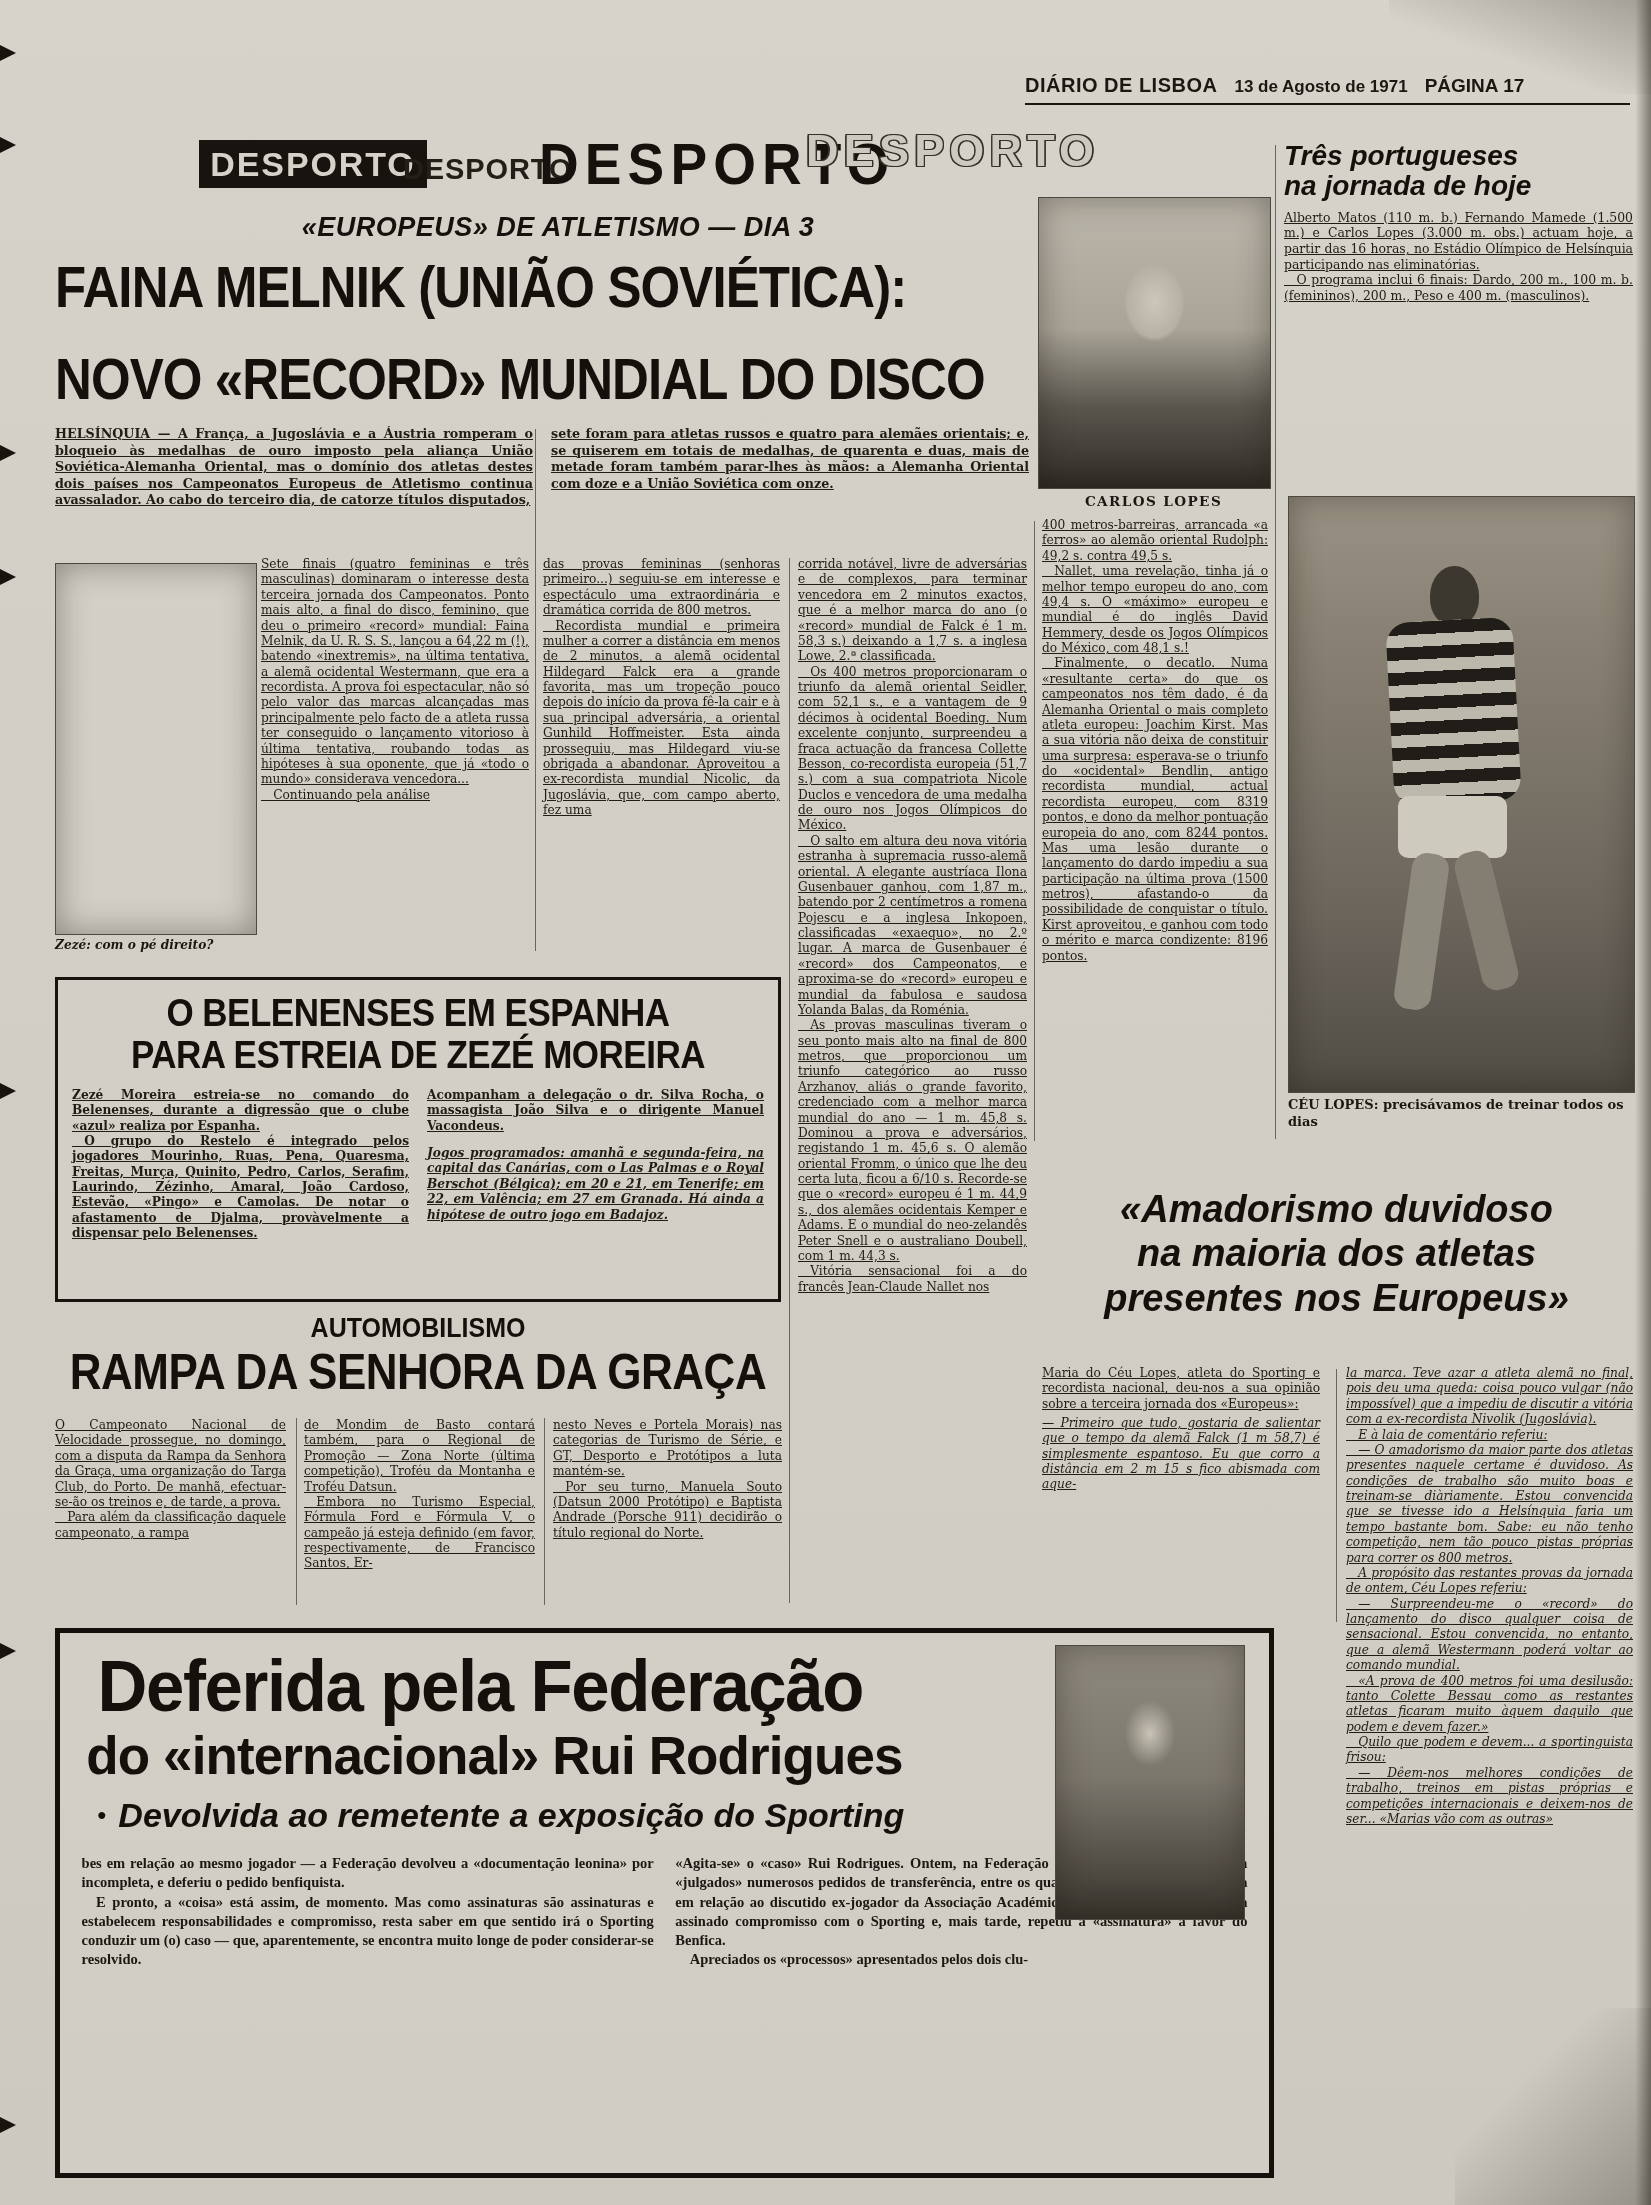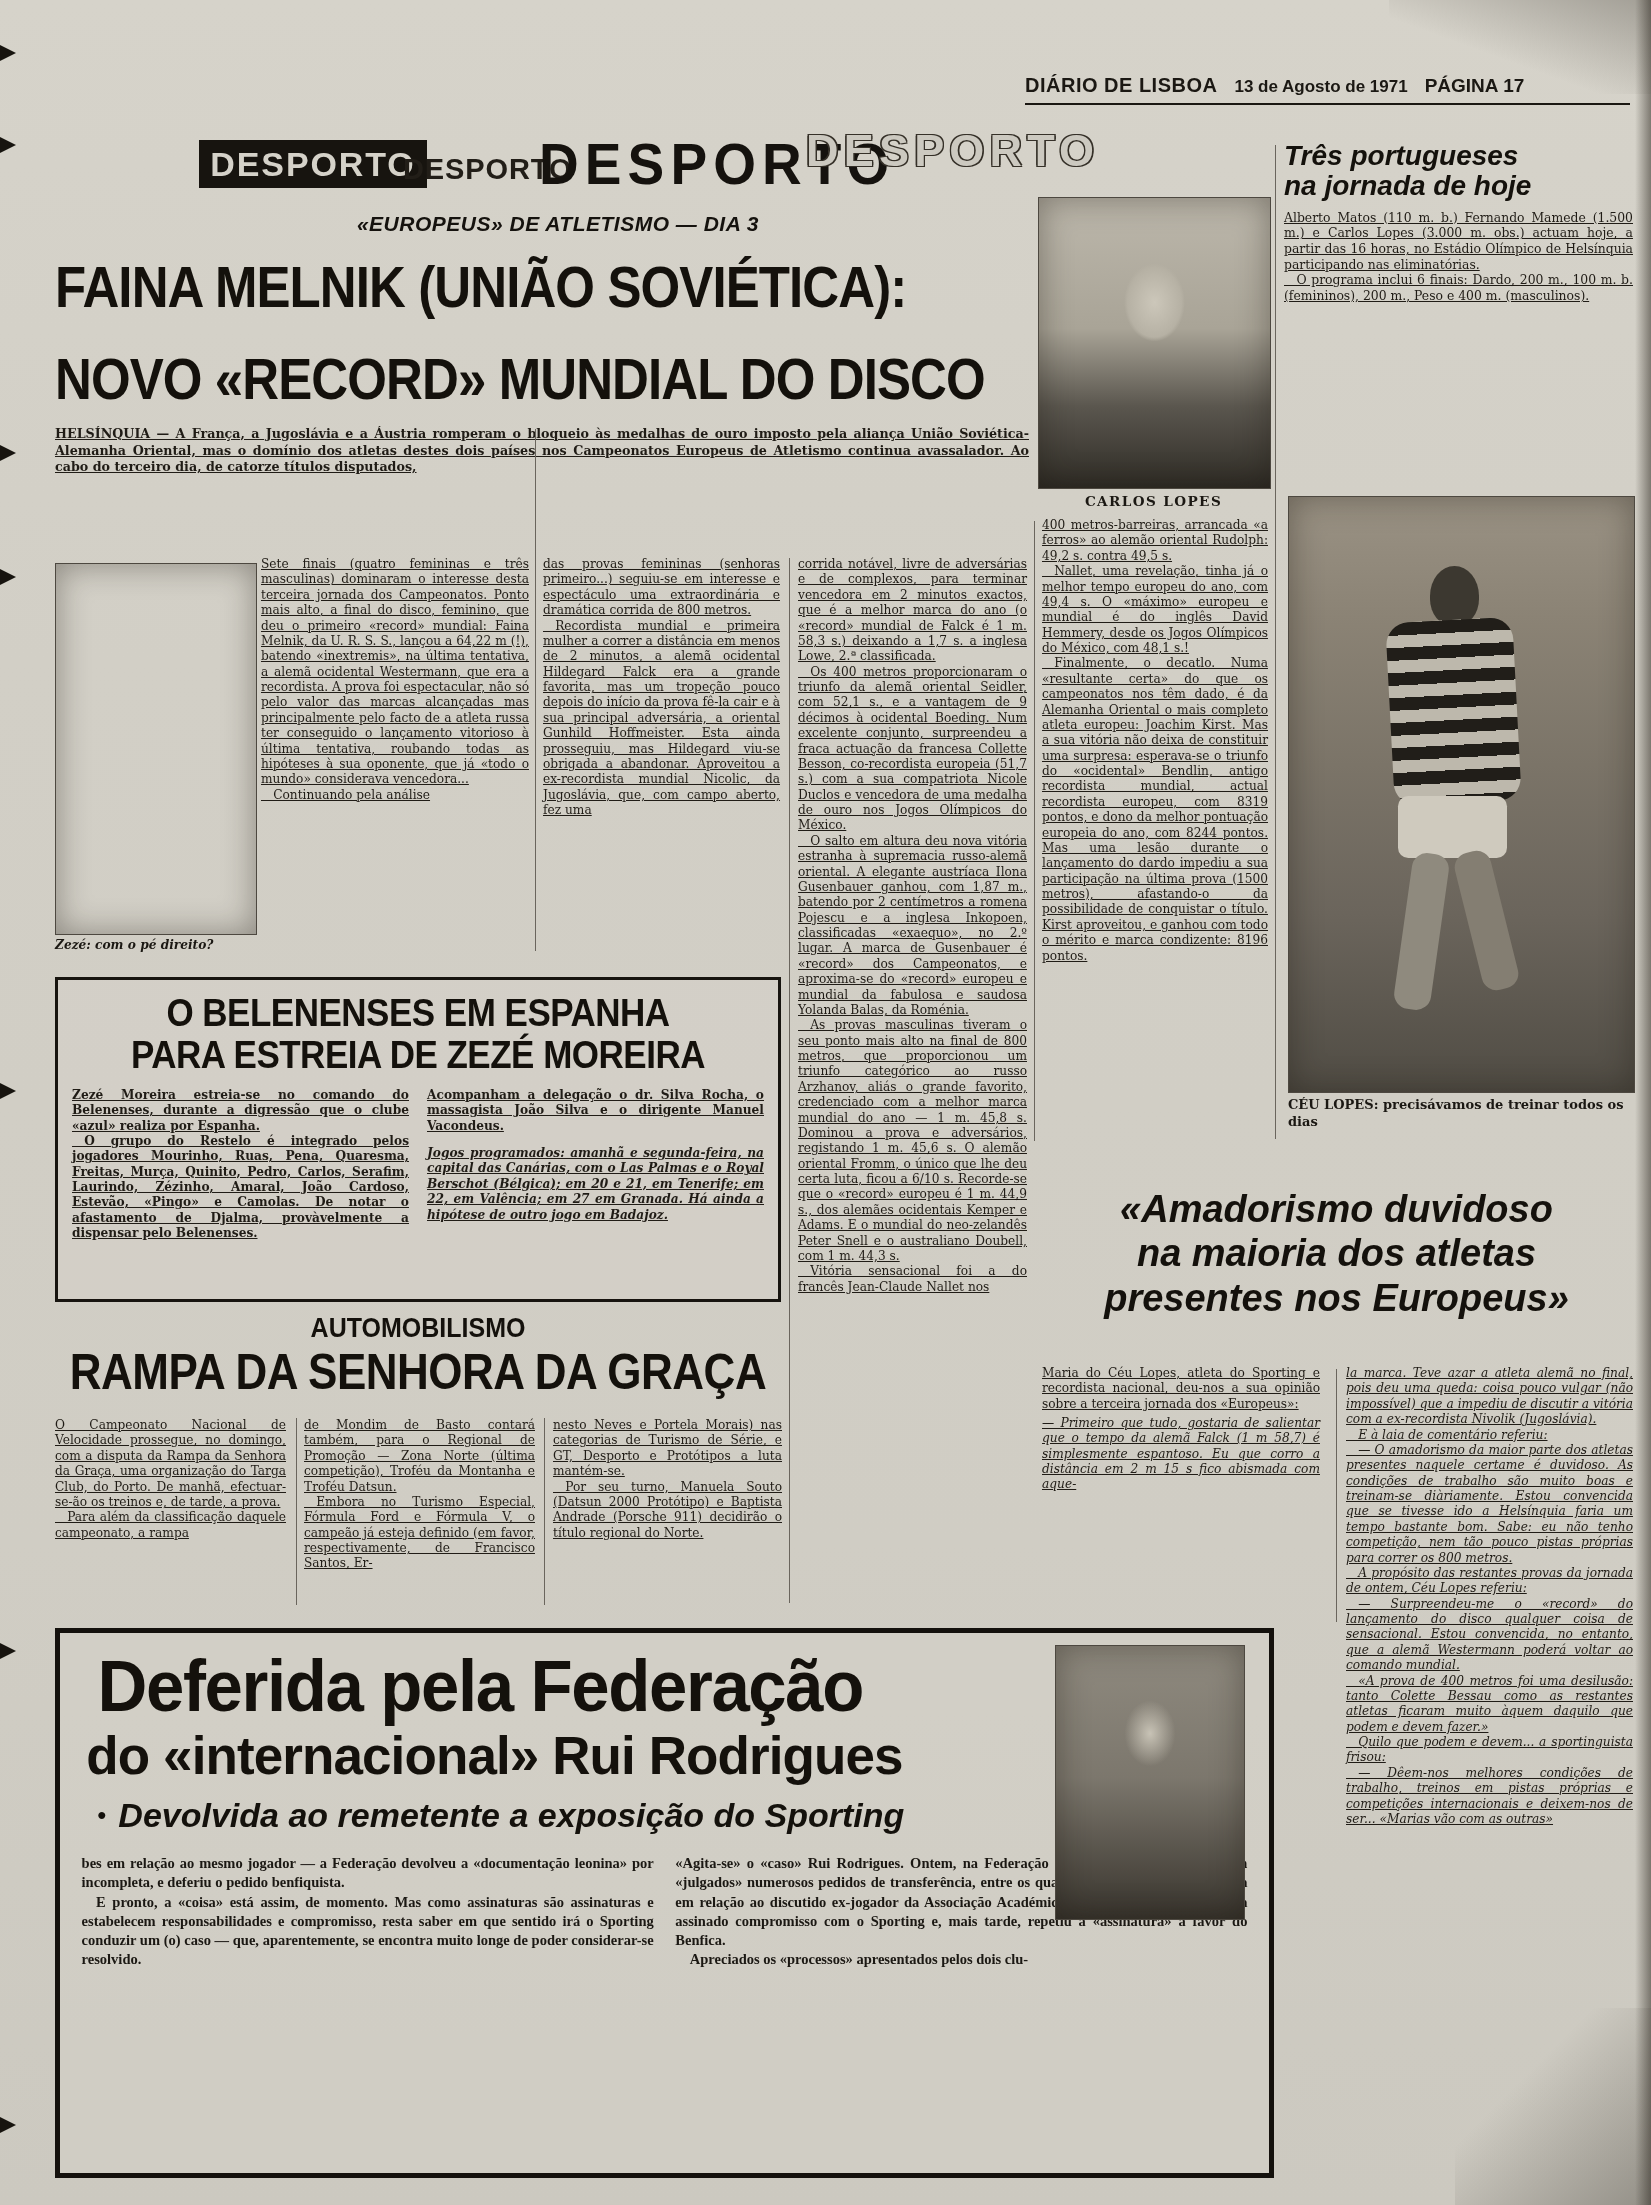--- a/index.html
+++ b/index.html
@@ -37,21 +37,21 @@
       font-size:29px; color:#221e18; letter-spacing:0.9px;}
   .d3{left:539px; top:130px; font-family:"Liberation Sans",sans-serif; font-weight:900;
       font-size:55px; color:#15120e; letter-spacing:6.1px; transform:scaleY(1.05); transform-origin:top left;}
   .d4{left:806px; top:125px; font-family:"Liberation Sans",sans-serif; font-weight:900;
       font-size:45px; letter-spacing:5.2px; color:#ccc9c0;
       text-shadow:-1.4px -1.4px 0 #353028,1.4px -1.4px 0 #353028,-1.4px 1.4px 0 #353028,1.4px 1.4px 0 #353028;}
 
   
   .kicker{left:300px; top:212px; width:516px; text-align:center;
     font-family:"Liberation Sans",sans-serif; font-weight:800; font-style:italic;
-    font-size:21px; letter-spacing:0.5px; color:#15120e;}
+    font-size:27px; letter-spacing:0.5px; color:#15120e;}
   .head1{left:55px; top:259px; width:981px; font-size:51px; letter-spacing:-0.9px;}
   .head2{left:55px; top:351px; width:981px; font-size:51px; letter-spacing:-0.9px;}
   .leadrow{left:55px; top:426px; width:974px; display:flex; gap:18px;}
   .leadrow>div{flex:1; font-weight:bold; font-size:12.7px; line-height:1.3;}
 
   
   .col1{left:261px;  top:557px; width:268px; height:396px;}
   .col2{left:543px; top:557px; width:237px; height:396px;}
   .col3{left:798px; top:557px; width:229px; height:1049px;}
   .col4{left:1042px; top:518px; width:226px; height:626px;}
@@ -167,20 +167,21 @@
   <div class="abs d2">DESPORTO</div>
   <div class="abs d3">DESPORTO</div>
   <div class="abs d4">DESPORTO</div>
 
   <div class="abs kicker">«EUROPEUS» DE ATLETISMO — DIA 3</div>
   <div class="abs hl cond head1">FAINA MELNIK (UNIÃO SOVIÉTICA):</div>
   <div class="abs hl cond head2">NOVO «RECORD» MUNDIAL DO DISCO</div>
 
   <div class="abs leadrow">
     <div class="prose bold">HELSÍNQUIA — A França, a Jugoslávia e a Áustria romperam o bloqueio às medalhas de ouro imposto pela aliança União Soviética-Alemanha Oriental, mas o domínio dos atletas destes dois países nos Campeonatos Europeus de Atletismo continua avassalador. Ao cabo do terceiro dia, de catorze títulos disputados,</div>
+    <div class="prose bold">sete foram para atletas russos e quatro para alemães orientais; e, se quiserem em totais de medalhas, de quarenta e duas, mais de metade foram também parar-lhes às mãos: a Alemanha Oriental com doze e a União Soviética com onze.</div>
   </div>
 
   <div class="abs prose col1">Sete finais (quatro femininas e três masculinas) dominaram o interesse desta terceira jornada dos Campeonatos. Ponto mais alto, a final do disco, feminino, que deu o primeiro «record» mundial: Faina Melnik, da U. R. S. S., lançou a 64,22 m (!), batendo «inextremis», na última tentativa, a alemã ocidental Westermann, que era a recordista. A prova foi espectacular, não só pelo valor das marcas alcançadas mas principalmente pelo facto de a atleta russa ter conseguido o lançamento vitorioso à última tentativa, roubando todas as hipóteses à sua oponente, que já «todo o mundo» considerava vencedora...
  Continuando pela análise</div>
   <div class="abs prose col2">das provas femininas (senhoras primeiro...) seguiu-se em interesse e espectáculo uma extraordinária e dramática corrida de 800 metros.
  Recordista mundial e primeira mulher a correr a distância em menos de 2 minutos, a alemã ocidental Hildegard Falck era a grande favorita, mas um tropeção pouco depois do início da prova fê-la cair e à sua principal adversária, a oriental Gunhild Hoffmeister. Esta ainda prosseguiu, mas Hildegard viu-se obrigada a abandonar. Aproveitou a ex-recordista mundial Nicolic, da Jugoslávia, que, com campo aberto, fez uma</div>
   <div class="abs prose col3">corrida notável, livre de adversárias e de complexos, para terminar vencedora em 2 minutos exactos, que é a melhor marca do ano (o «record» mundial de Falck é 1 m. 58,3 s.) deixando a 1,7 s. a inglesa Lowe, 2.ª classificada.
  Os 400 metros proporcionaram o triunfo da alemã oriental Seidler, com 52,1 s., e a vantagem de 9 décimos à ocidental Boeding. Num excelente conjunto, surpreendeu a fraca actuação da francesa Collette Besson, co-recordista europeia (51,7 s.) com a sua compatriota Nicole Duclos e vencedora de uma medalha de ouro nos Jogos Olímpicos do México.
  O salto em altura deu nova vitória estranha à supremacia russo-alemã oriental. A elegante austríaca Ilona Gusenbauer ganhou, com 1,87 m., batendo por 2 centímetros a romena Pojescu e a inglesa Inkopoen, classificadas «exaequo», no 2.º lugar. A marca de Gusenbauer é «record» dos Campeonatos, e aproxima-se do «record» europeu e mundial da fabulosa e saudosa Yolanda Balas, da Roménia.
  As provas masculinas tiveram o seu ponto mais alto na final de 800 metros, que proporcionou um triunfo categórico ao russo Arzhanov, aliás o grande favorito, credenciado com a melhor marca mundial do ano — 1 m. 45,8 s. Dominou a prova e adversários, registando 1 m. 45,6 s. O alemão oriental Fromm, o único que lhe deu certa luta, ficou a 6/10 s. Recorde-se que o «record» europeu é 1 m. 44,9 s., dos alemães ocidentais Kemper e Adams. E o mundial do neo-zelandês Peter Snell e o australiano Doubell, com 1 m. 44,3 s.

